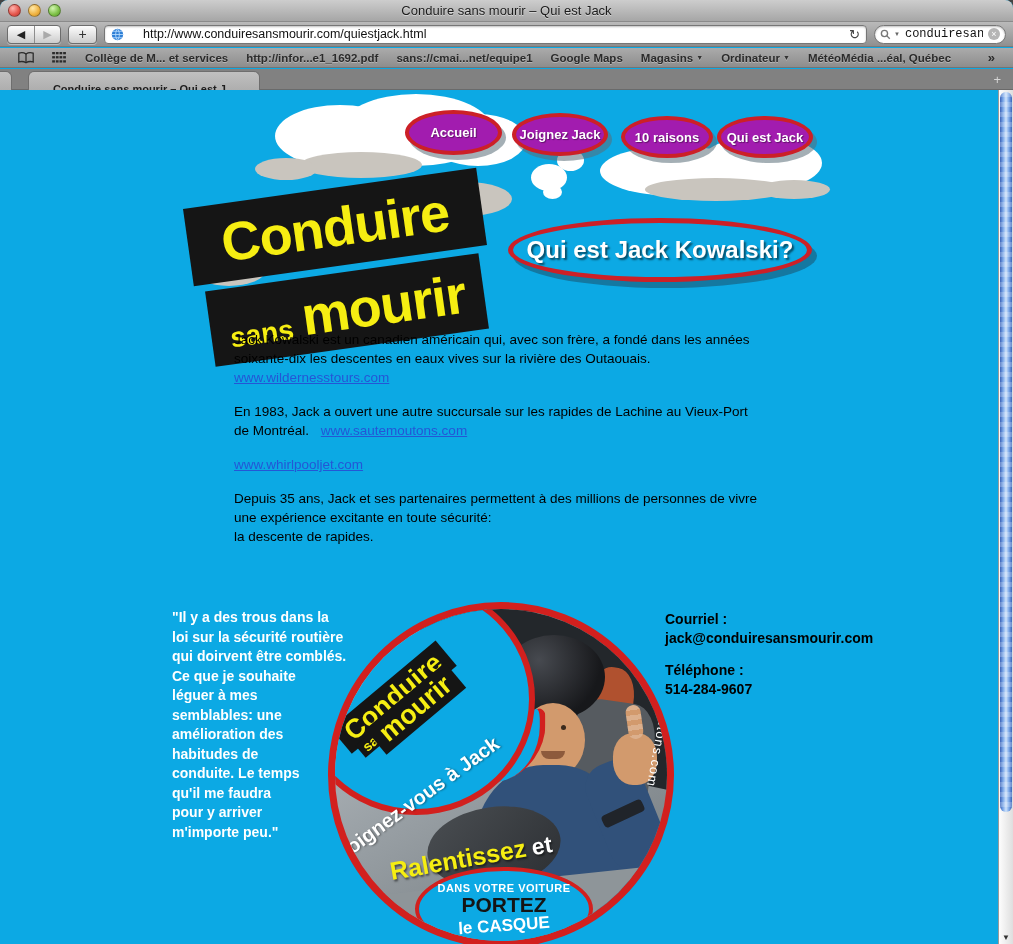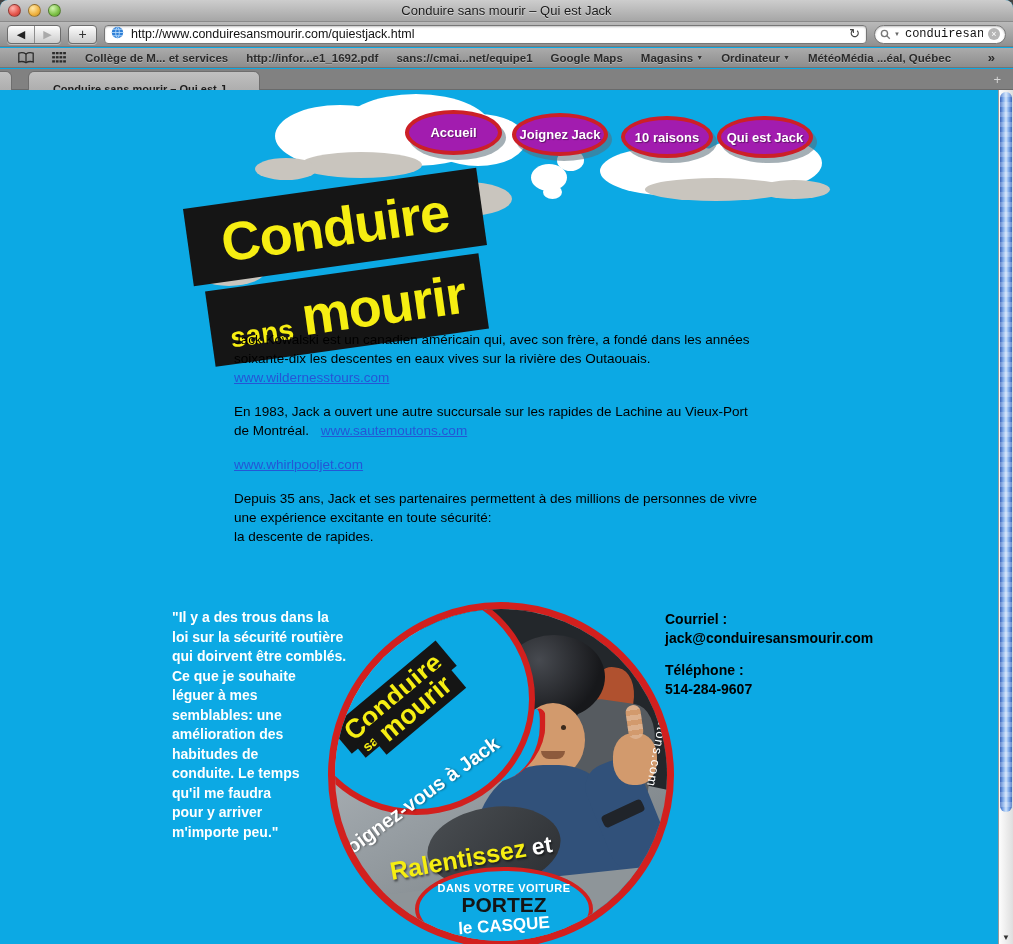--- a/index.html
+++ b/index.html
@@ -21,21 +21,21 @@
     display:flex;align-items:center;padding:0 7px;gap:7px;}
   .navgroup{display:flex;height:19px;border:1px solid #6d6d6d;border-radius:4px;overflow:hidden;
     background:linear-gradient(#fdfdfd,#cccccc);box-shadow:0 1px 0 rgba(255,255,255,.4);}
   .navbtn{width:26px;display:flex;align-items:center;justify-content:center;font-size:11px;color:#222;}
   .navbtn+.navbtn{border-left:1px solid #8d8d8d;}
   .navbtn.disabled{color:#aaa;}
   .squarebtn{width:29px;height:19px;border:1px solid #6d6d6d;border-radius:4px;
     background:linear-gradient(#fdfdfd,#cccccc);display:flex;align-items:center;justify-content:center;
     font-size:14px;color:#333;box-shadow:0 1px 0 rgba(255,255,255,.4);}
   .urlfield{flex:1;height:19px;background:#fff;border:1px solid #767676;border-radius:4px;
-    display:flex;padding:0 6px;gap:5px;box-shadow:inset 0 1px 2px rgba(0,0,0,.25);}
+    display:flex;align-items:center;padding:0 6px;gap:17px;box-shadow:inset 0 1px 2px rgba(0,0,0,.25);}
   .urlfield input{flex:1;border:none;outline:none;font-size:12.5px;color:#111;
     font-family:"Liberation Sans",sans-serif;background:transparent;}
   .reload{font-size:13px;color:#444;font-family:"DejaVu Sans",sans-serif;}
   .searchfield{width:132px;height:19px;background:#fff;border:1px solid #767676;border-radius:10px;
     display:flex;align-items:center;padding:0 5px;gap:3px;box-shadow:inset 0 1px 2px rgba(0,0,0,.25);}
   .searchfield input{flex:1;width:60px;border:none;outline:none;font-size:12px;color:#111;
     font-family:Liberation Mono, monospace;background:transparent;}
   .tinydrop{font-size:6px;color:#666;}
   .clearbtn{width:12px;height:12px;border-radius:50%;background:#b5b5b5;color:#fff;font-size:9px;
     line-height:12px;text-align:center;flex:none;}
@@ -249,20 +249,21 @@
     <div class="logo">
       <div class="logobox b1">
         <span class="logotext">Conduire</span>
       </div>
       <div class="logobox b2">
         <span class="logosans">sans</span>
         <span class="logotext">mourir</span>
       </div>
     </div>
 
+    <div class="heading">Qui est Jack Kowalski?</div>
 
     <div class="bodytext">
       <p>
         <span>Jack Kowalski est un canadien américain qui, avec son frère, a fondé dans les années
 soixante-dix les descentes en eaux vives sur la rivière des Outaouais.</span>
         <a class="blk">www.wildernesstours.com</a>
       </p>
       <p>
         <span>En 1983, Jack a ouvert une autre succursale sur les rapides de Lachine au Vieux-Port
 de Montréal.</span>

